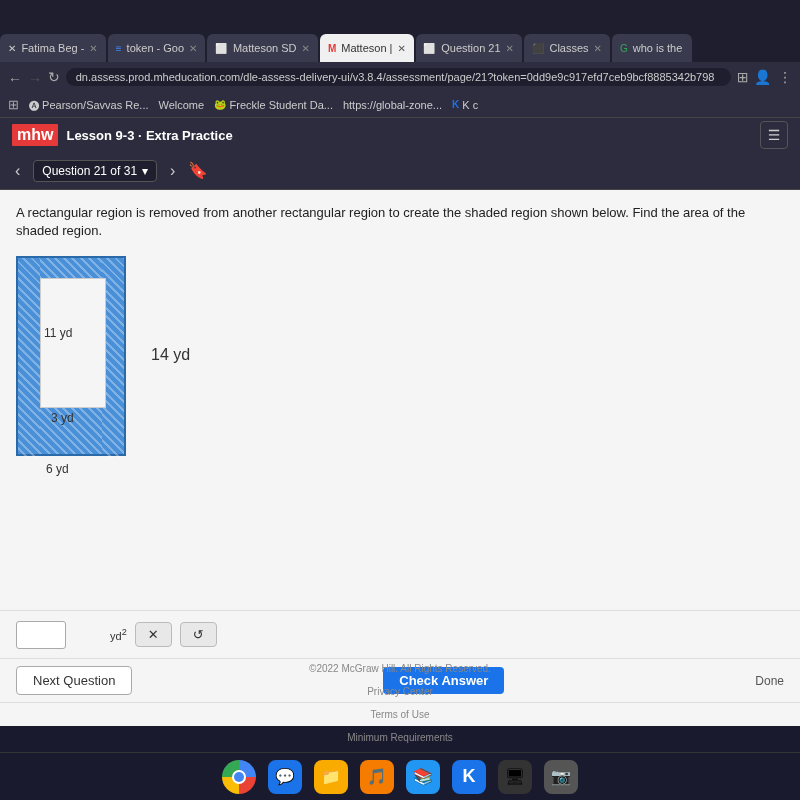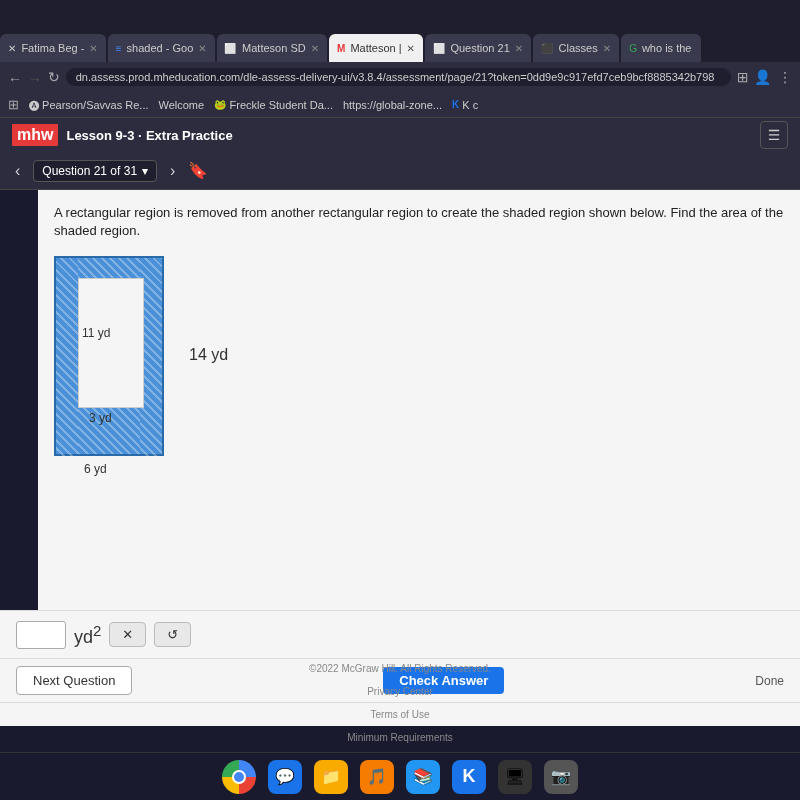--- a/index.html
+++ b/index.html
@@ -165,21 +165,20 @@
       color: #ccc;
       font-size: 16px;
       cursor: pointer;
     }
 
     
     .content-area {
       background: #f5f5f5;
       padding: 14px 16px;
       min-height: 420px;
-      margin-left: 38px;
     }
 
     .question-text {
       font-size: 13px;
       color: #222;
       margin-bottom: 16px;
       line-height: 1.4;
     }
 
     
@@ -267,22 +266,23 @@
 
     .answer-box {
       width: 50px;
       height: 28px;
       border: 1px solid #aaa;
       background: #fff;
       border-radius: 3px;
     }
 
     .unit-label {
-      font-size: 18px;
-      color: #333;
+      font-size: 11px;
+      color: #333;
+      margin-left: 36px;
     }
 
     .action-btn {
       background: #e8e8e8;
       border: 1px solid #bbb;
       border-radius: 4px;
       padding: 4px 12px;
       font-size: 13px;
       cursor: pointer;
       color: #333;
@@ -452,21 +452,21 @@
 <div class="browser-chrome">
 
   <div class="tab-bar">
     <div class="tab">
       <span style="font-size:10px">✕</span>
       <span>Fatima Beg -</span>
       <span class="tab-close">✕</span>
     </div>
     <div class="tab">
       <span style="font-size:10px;color:#4285f4">≡</span>
-      <span>shaded - Goo</span>
+      <span>token - Goo</span>
       <span class="tab-close">✕</span>
     </div>
     <div class="tab">
       <span style="font-size:10px">⬜</span>
       <span>Matteson SD</span>
       <span class="tab-close">✕</span>
     </div>
     <div class="tab active">
       <span style="font-size:10px;color:#e63939;font-weight:bold">M</span>
       <span>Matteson |</span>

